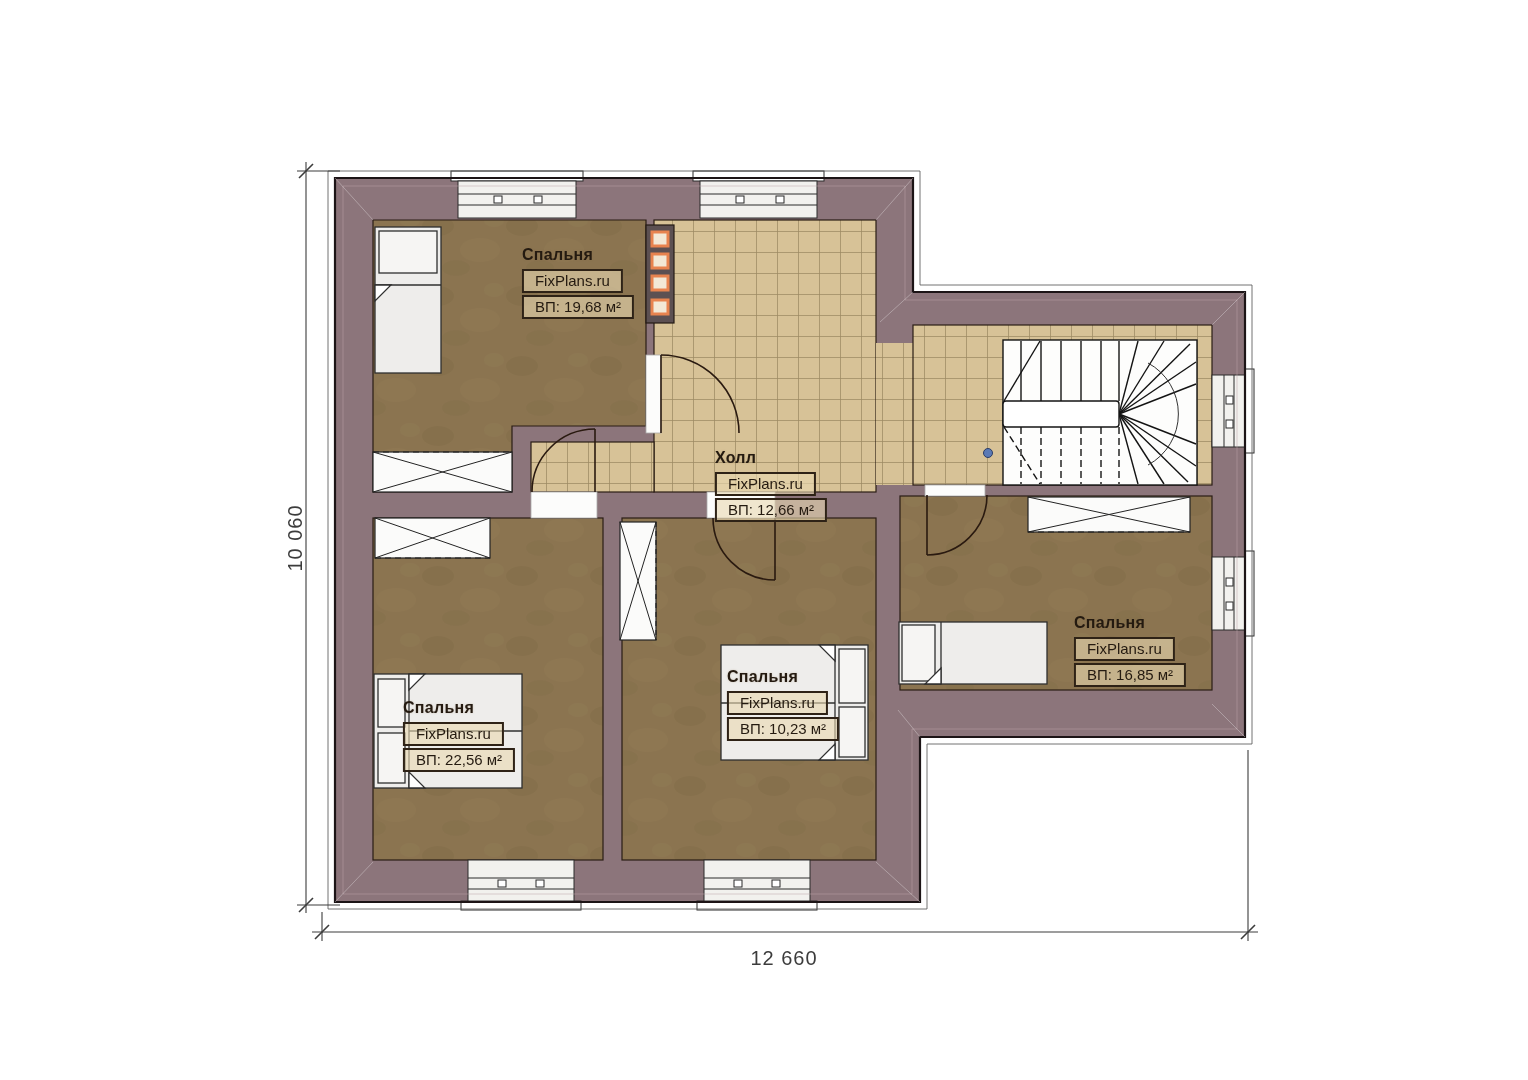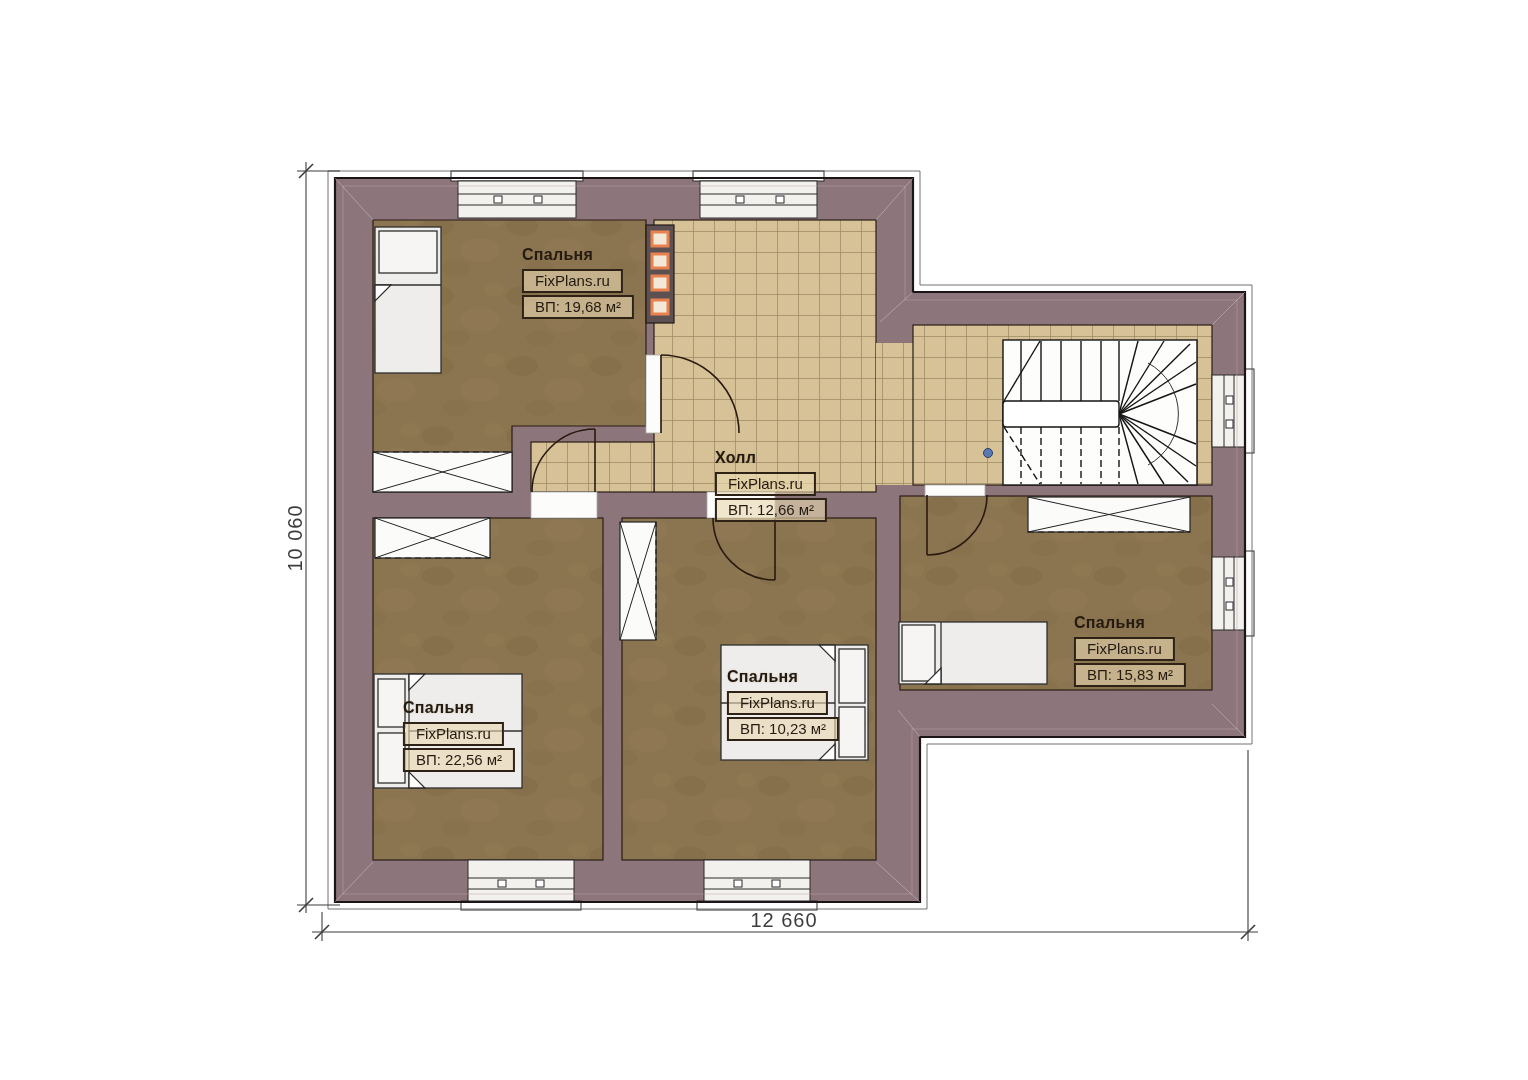--- a/index.html
+++ b/index.html
@@ -317,19 +317,19 @@
 
   <div class="room-label" style="left:783px;top:668px;">
     <div class="room-name">Спальня</div>
     <div class="wm-box">FixPlans.ru</div>
     <div class="area-box">ВП: 10,23 м²</div>
   </div>
 
   <div class="room-label" style="left:1130px;top:614px;">
     <div class="room-name">Спальня</div>
     <div class="wm-box">FixPlans.ru</div>
-    <div class="area-box">ВП: 15,83 м²</div>
-  </div>
-
-  <div class="dim-text" style="left:784px;top:920px;text-align:right;">12 660</div>
+    <div class="area-box">ВП: 16,85 м²</div>
+  </div>
+
+  <div class="dim-text" style="left:784px;top:958px;text-align:right;">12 660</div>
   <div class="dim-text vertical" style="left:295px;top:538px;">10 060</div>
 
 </div>
 
 </body></html>

